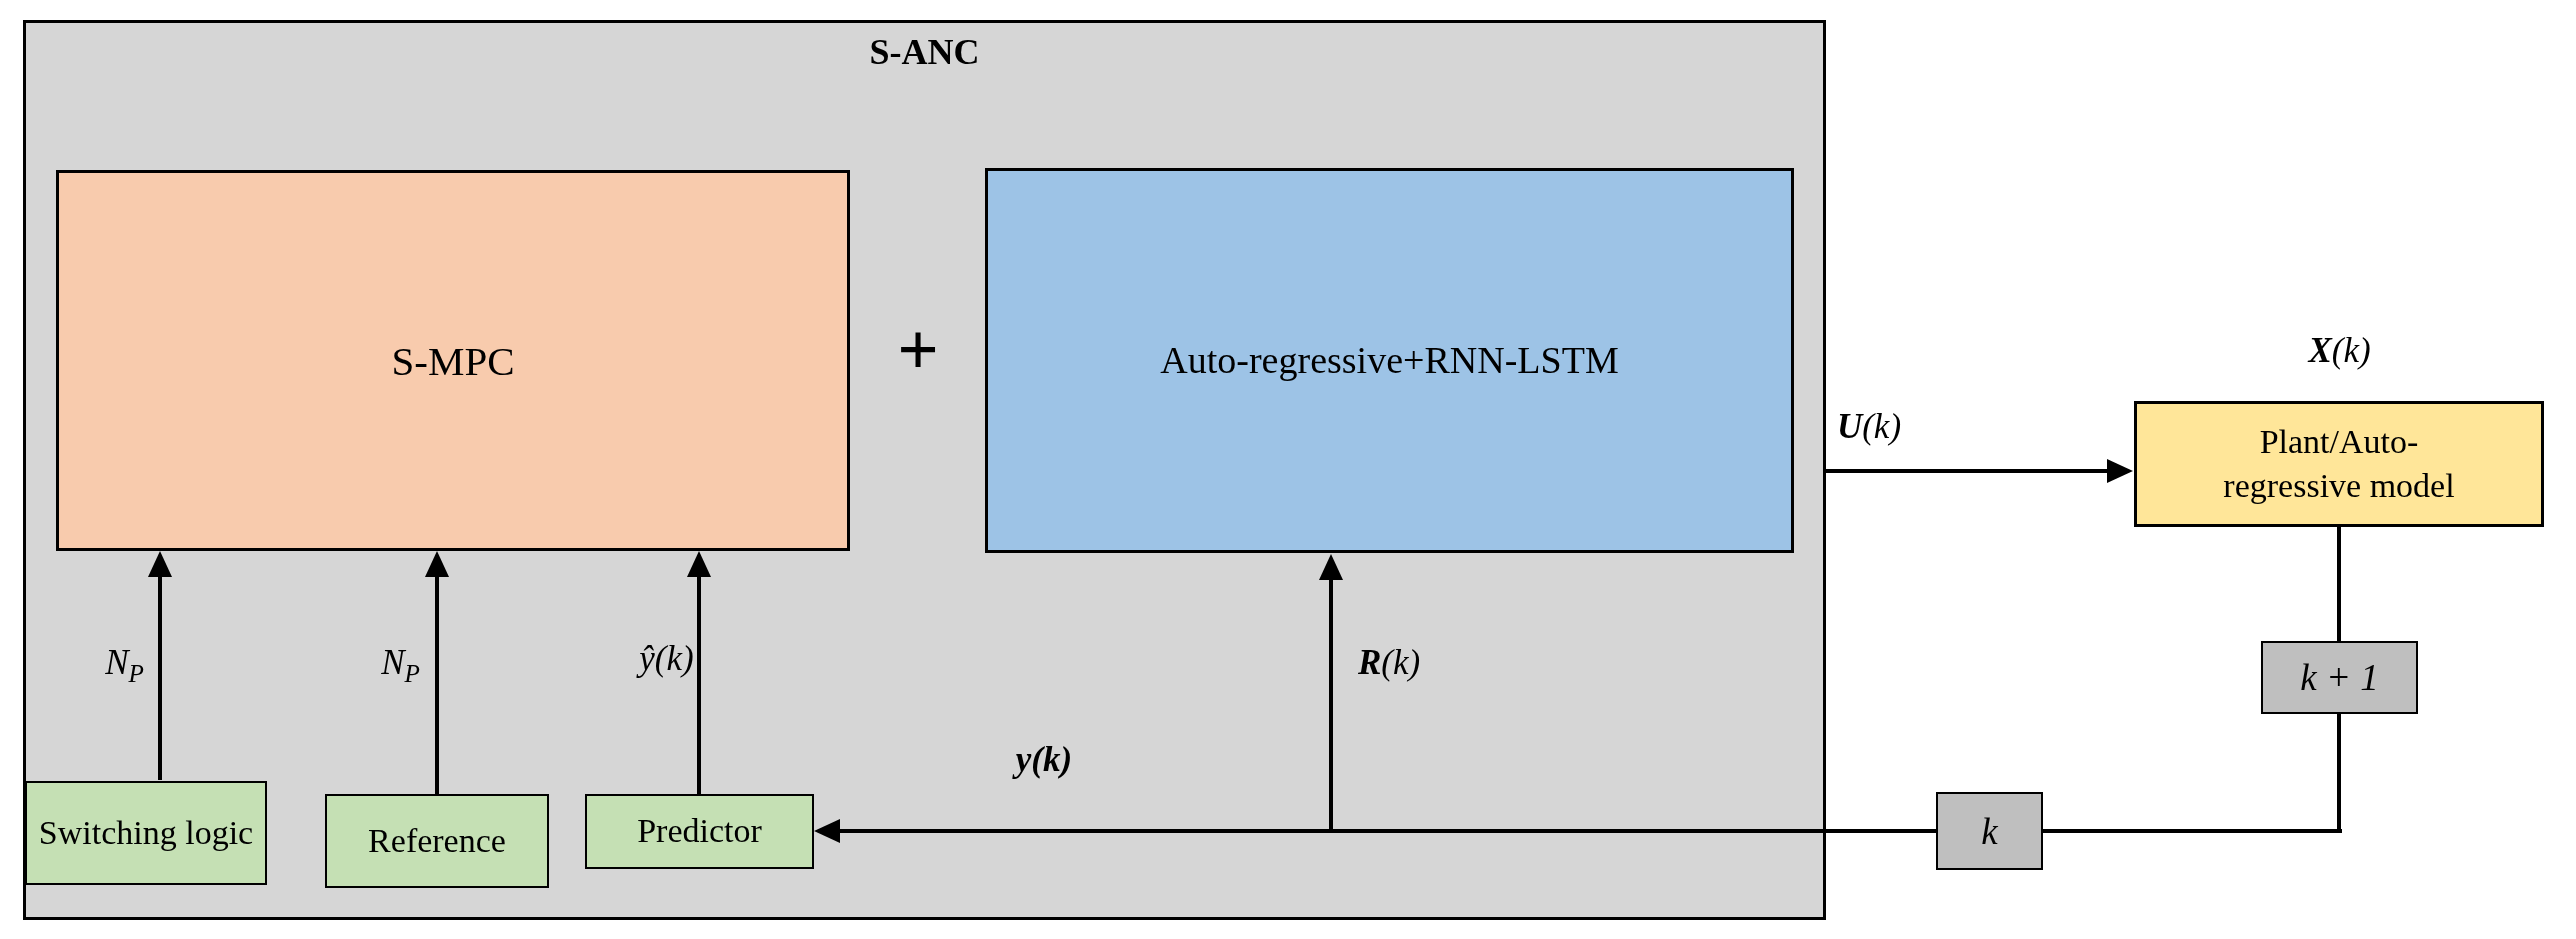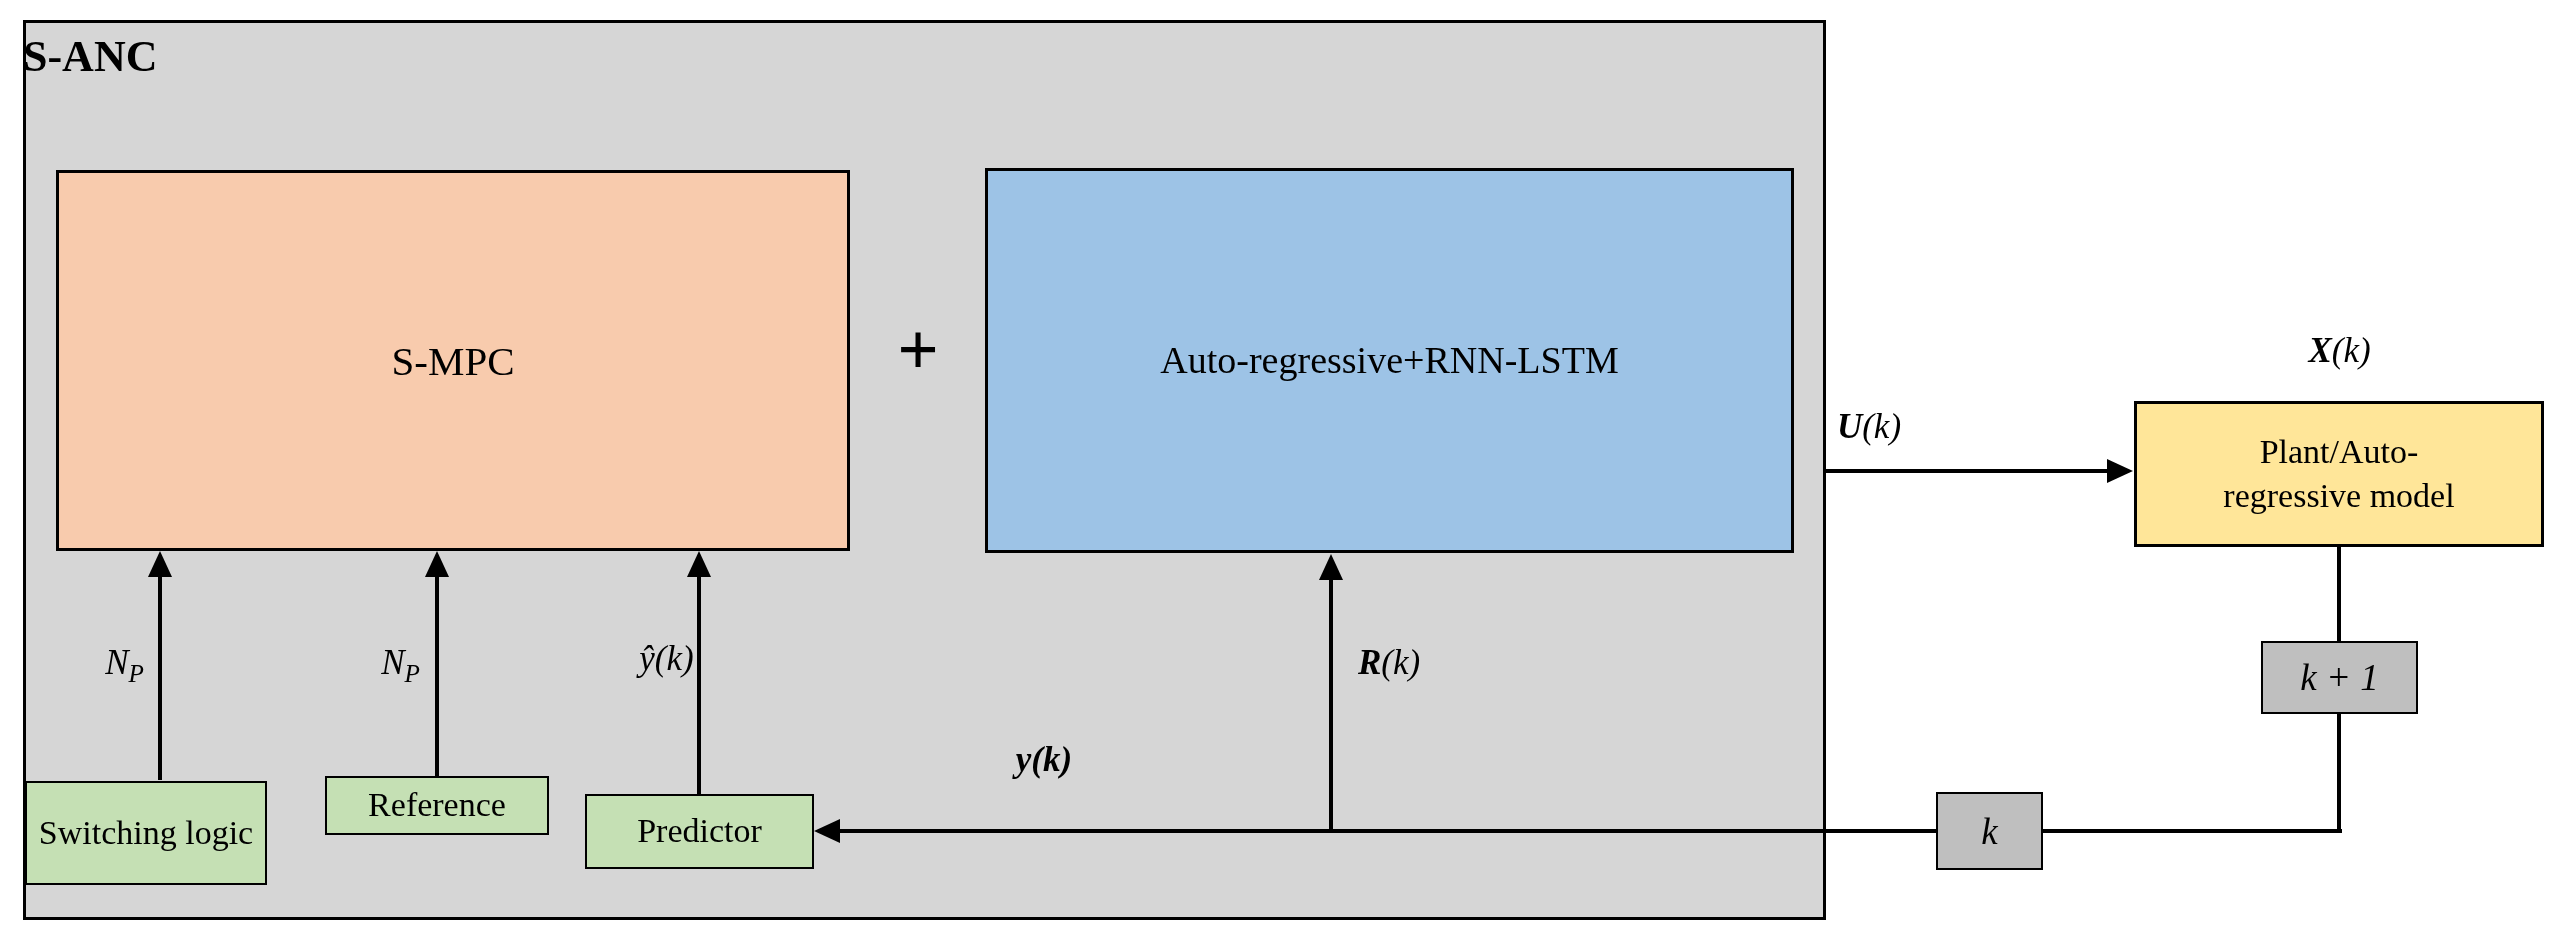--- a/index.html
+++ b/index.html
@@ -25,22 +25,22 @@
     z-index: 2;
   }
   #container-box {
     left: 23px; top: 20px; width: 1803px; height: 900px;
     background: var(--container-bg, #d6d6d6);
     z-index: 0;
   }
   #sanc-title {
     position: absolute;
     left: 23px; top: 31px; width: 1803px;
-    text-align: left;
-    font-size: 44px; font-weight: 700;
+    text-align: center;
+    font-size: 36px; font-weight: 700;
     z-index: 3;
   }
   #smpc-box {
     left: 56px; top: 170px; width: 794px; height: 381px;
     background: var(--smpc-bg, #f8cbad);
     font-size: 41px;
   }
   #plus-sign {
     position: absolute;
     left: 851px; top: 308px; width: 134px;
@@ -56,24 +56,24 @@
     line-height: 1.45;
   }
   .green-box {
     background: var(--green-bg, #c5e0b4);
     border-width: 2.9px;
     font-size: 34px;
     line-height: 1.25;
     padding: 1.5px 4.4px;
   }
   #switching-box { left: 25px;  top: 781px; width: 242px; height: 104px; }
-  #reference-box { left: 325px; top: 776px; width: 224px; height: 59px; }
+  #reference-box { left: 325px; top: 794px; width: 224px; height: 94px; }
   #predictor-box { left: 585px; top: 794px; width: 229px; height: 75px; }
   #plant-box {
-    left: 2134px; top: 401px; width: 410px; height: 146px;
+    left: 2134px; top: 401px; width: 410px; height: 126px;
     background: var(--plant-bg, #ffe699);
     font-size: 34px;
     flex-direction: column;
     line-height: 1.3;
   }
   .index-box {
     background: var(--index-bg, #bfbfbf);
     border-width: 2.9px;
     font-size: 37px;
     font-style: italic;

